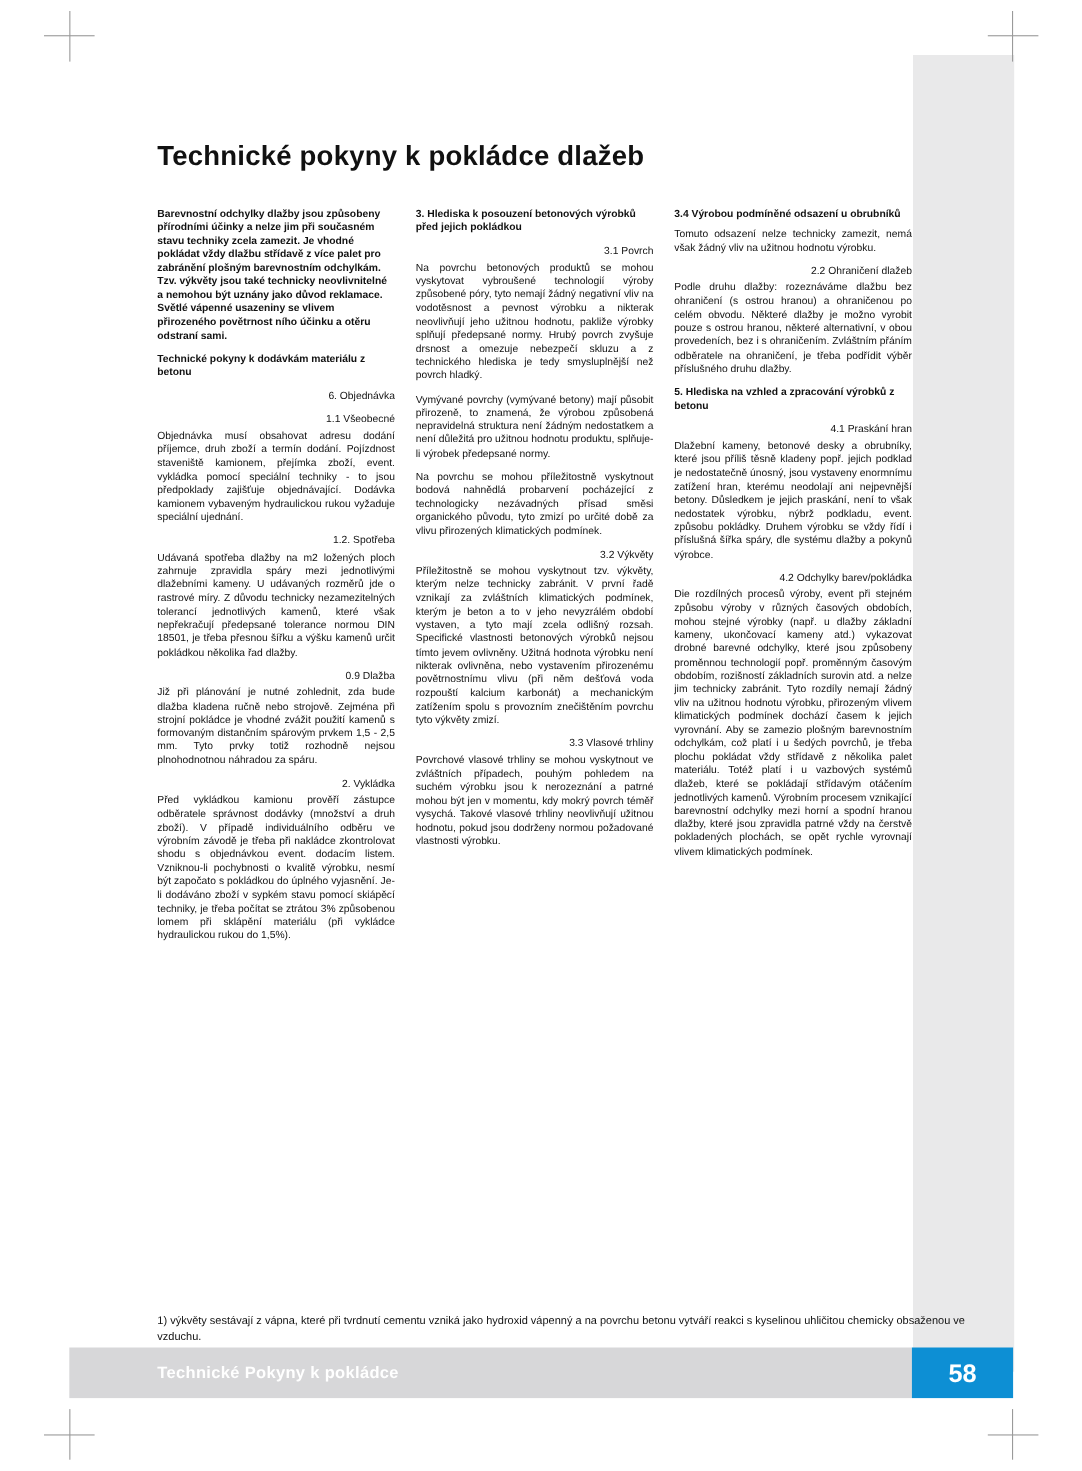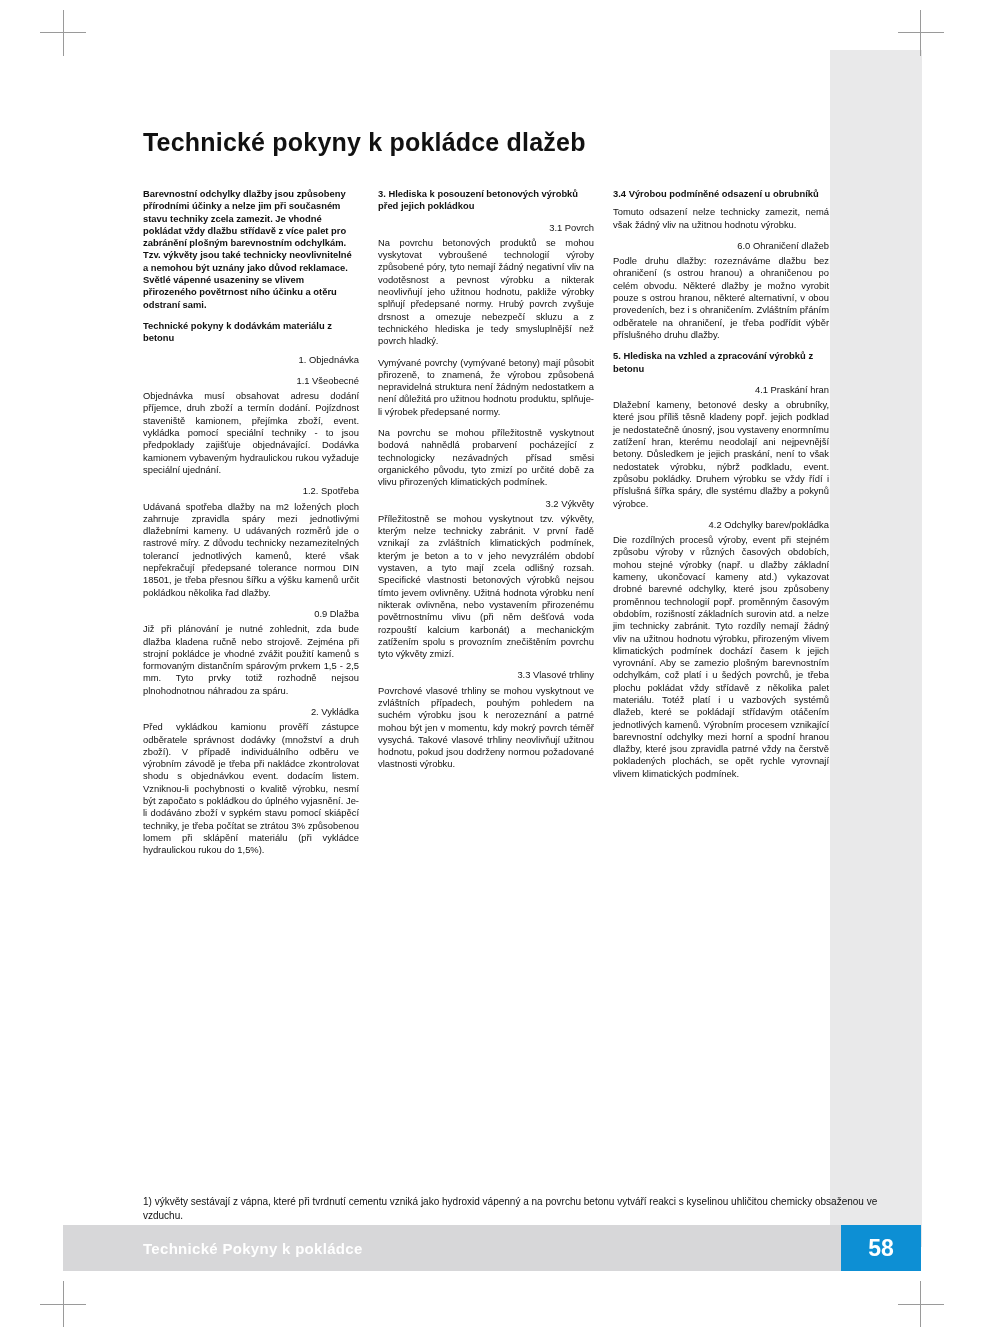--- a/index.html
+++ b/index.html
@@ -113,21 +113,21 @@
     padding-left: 80px;
     box-sizing: border-box;
   }
   .footer-left span {
     font-size: 15px;
     font-weight: bold;
     color: #ffffff;
     letter-spacing: 0.3px;
   }
   .footer-right {
-    width: 80px;
+    width: 92px;
     background: #0d8fd4;
     display: flex;
     align-items: center;
     justify-content: center;
   }
   .footer-right span {
     font-size: 23px;
     font-weight: bold;
     color: #ffffff;
   }
@@ -148,21 +148,21 @@
   <div class="crop-mark cm-br-h"></div>
   <div class="crop-mark cm-br-v"></div>
 
   <div class="doc-title">Technické pokyny k pokládce dlažeb</div>
 
   <div class="columns">
 
     <div class="col">
       <p class="bold">Barevnostní odchylky dlažby jsou způsobeny přírodními účinky a nelze jim při současném stavu techniky zcela zamezit. Je vhodné pokládat vždy dlažbu střídavě z více palet pro zabránění plošným barevnostním odchylkám. Tzv. výkvěty jsou také technicky neovlivnitelné a nemohou být uznány jako důvod reklamace. Světlé vápenné usazeniny se vlivem přirozeného povětrnost ního účinku a otěru odstraní sami.</p>
       <p class="bold">Technické pokyny k dodávkám materiálu z betonu</p>
-      <h3>1. Objednávka</h3>
+      <h3>6. Objednávka</h3>
       <h3 class="spaced">1.1 Všeobecné</h3>
       <p>Objednávka musí obsahovat adresu dodání příjemce, druh zboží a termín dodání. Pojízdnost staveniště kamionem, přejímka zboží, event. vykládka pomocí speciální techniky - to jsou předpoklady zajišťuje objednávající. Dodávka kamionem vybaveným hydraulickou rukou vyžaduje speciální ujednání.</p>
       <h3>1.2. Spotřeba</h3>
       <p>Udávaná spotřeba dlažby na m2 ložených ploch zahrnuje zpravidla spáry mezi jednotlivými dlažebními kameny. U udávaných rozměrů jde o rastrové míry. Z důvodu technicky nezamezitelných tolerancí jednotlivých kamenů, které však nepřekračují předepsané tolerance normou DIN 18501, je třeba přesnou šířku a výšku kamenů určit pokládkou několika řad dlažby.</p>
       <h3>0.9 Dlažba</h3>
       <p>Již při plánování je nutné zohlednit, zda bude dlažba kladena ručně nebo strojově. Zejména při strojní pokládce je vhodné zvážit použití kamenů s formovaným distančním spárovým prvkem 1,5 - 2,5 mm. Tyto prvky totiž rozhodně nejsou plnohodnotnou náhradou za spáru.</p>
       <h3>2. Vykládka</h3>
       <p>Před vykládkou kamionu prověří zástupce odběratele správnost dodávky (množství a druh zboží). V případě individuálního odběru ve výrobním závodě je třeba při nakládce zkontrolovat shodu s objednávkou event. dodacím listem. Vzniknou-li pochybnosti o kvalitě výrobku, nesmí být započato s pokládkou do úplného vyjasnění. Je-li dodáváno zboží v sypkém stavu pomocí skiápěcí techniky, je třeba počítat se ztrátou 3% způsobenou lomem při sklápění materiálu (při vykládce hydraulickou rukou do 1,5%).</p>
     </div>
 
@@ -174,21 +174,21 @@
       <p>Na povrchu se mohou příležitostně vyskytnout bodová nahnědlá probarvení pocházející z technologicky nezávadných přísad směsi organického původu, tyto zmizí po určité době za vlivu přirozených klimatických podmínek.</p>
       <h3>3.2 Výkvěty</h3>
       <p>Příležitostně se mohou vyskytnout tzv. výkvěty, kterým nelze technicky zabránit. V první řadě vznikají za zvláštních klimatických podmínek, kterým je beton a to v jeho nevyzrálém období vystaven, a tyto mají zcela odlišný rozsah. Specifické vlastnosti betonových výrobků nejsou tímto jevem ovlivněny. Užitná hodnota výrobku není nikterak ovlivněna, nebo vystavením přirozenému povětrnostnímu vlivu (při něm dešťová voda rozpouští kalcium karbonát) a mechanickým zatížením spolu s provozním znečištěním povrchu tyto výkvěty zmizí.</p>
       <h3>3.3 Vlasové trhliny</h3>
       <p>Povrchové vlasové trhliny se mohou vyskytnout ve zvláštních případech, pouhým pohledem na suchém výrobku jsou k nerozeznání a patrné mohou být jen v momentu, kdy mokrý povrch téměř vysychá. Takové vlasové trhliny neovlivňují užitnou hodnotu, pokud jsou dodrženy normou požadované vlastnosti výrobku.</p>
     </div>
 
     <div class="col">
       <p class="bold tight">3.4 Výrobou podmíněné odsazení u obrubníků</p>
       <p>Tomuto odsazení nelze technicky zamezit, nemá však žádný vliv na užitnou hodnotu výrobku.</p>
-      <h3>6.0 Ohraničení dlažeb</h3>
+      <h3>2.2 Ohraničení dlažeb</h3>
       <p>Podle druhu dlažby: rozeznáváme dlažbu bez ohraničení (s ostrou hranou) a ohraničenou po celém obvodu. Některé dlažby je možno vyrobit pouze s ostrou hranou, některé alternativní, v obou provedeních, bez i s ohraničením. Zvláštním přáním odběratele na ohraničení, je třeba podřídit výběr příslušného druhu dlažby.</p>
       <p class="bold">5. Hlediska na vzhled a zpracování výrobků z betonu</p>
       <h3>4.1 Praskání hran</h3>
       <p>Dlažební kameny, betonové desky a obrubníky, které jsou příliš těsně kladeny popř. jejich podklad je nedostatečně únosný, jsou vystaveny enormnímu zatížení hran, kterému neodolají ani nejpevnější betony. Důsledkem je jejich praskání, není to však nedostatek výrobku, nýbrž podkladu, event. způsobu pokládky. Druhem výrobku se vždy řídí i příslušná šířka spáry, dle systému dlažby a pokynů výrobce.</p>
       <h3>4.2 Odchylky barev/pokládka</h3>
       <p>Die rozdílných procesů výroby, event při stejném způsobu výroby v různých časových obdobích, mohou stejné výrobky (např. u dlažby základní kameny, ukončovací kameny atd.) vykazovat drobné barevné odchylky, které jsou způsobeny proměnnou technologií popř. proměnným časovým obdobím, rozišností základních surovin atd. a nelze jim technicky zabránit. Tyto rozdíly nemají žádný vliv na užitnou hodnotu výrobku, přirozeným vlivem klimatických podmínek dochází časem k jejich vyrovnání. Aby se zamezio plošným barevnostním odchylkám, což platí i u šedých povrchů, je třeba plochu pokládat vždy střídavě z několika palet materiálu. Totéž platí i u vazbových systémů dlažeb, které se pokládají střídavým otáčením jednotlivých kamenů. Výrobním procesem vznikající barevnostní odchylky mezi horní a spodní hranou dlažby, které jsou zpravidla patrné vždy na čerstvě pokladených plochách, se opět rychle vyrovnají vlivem klimatických podmínek.</p>
     </div>
 
   </div>
 

